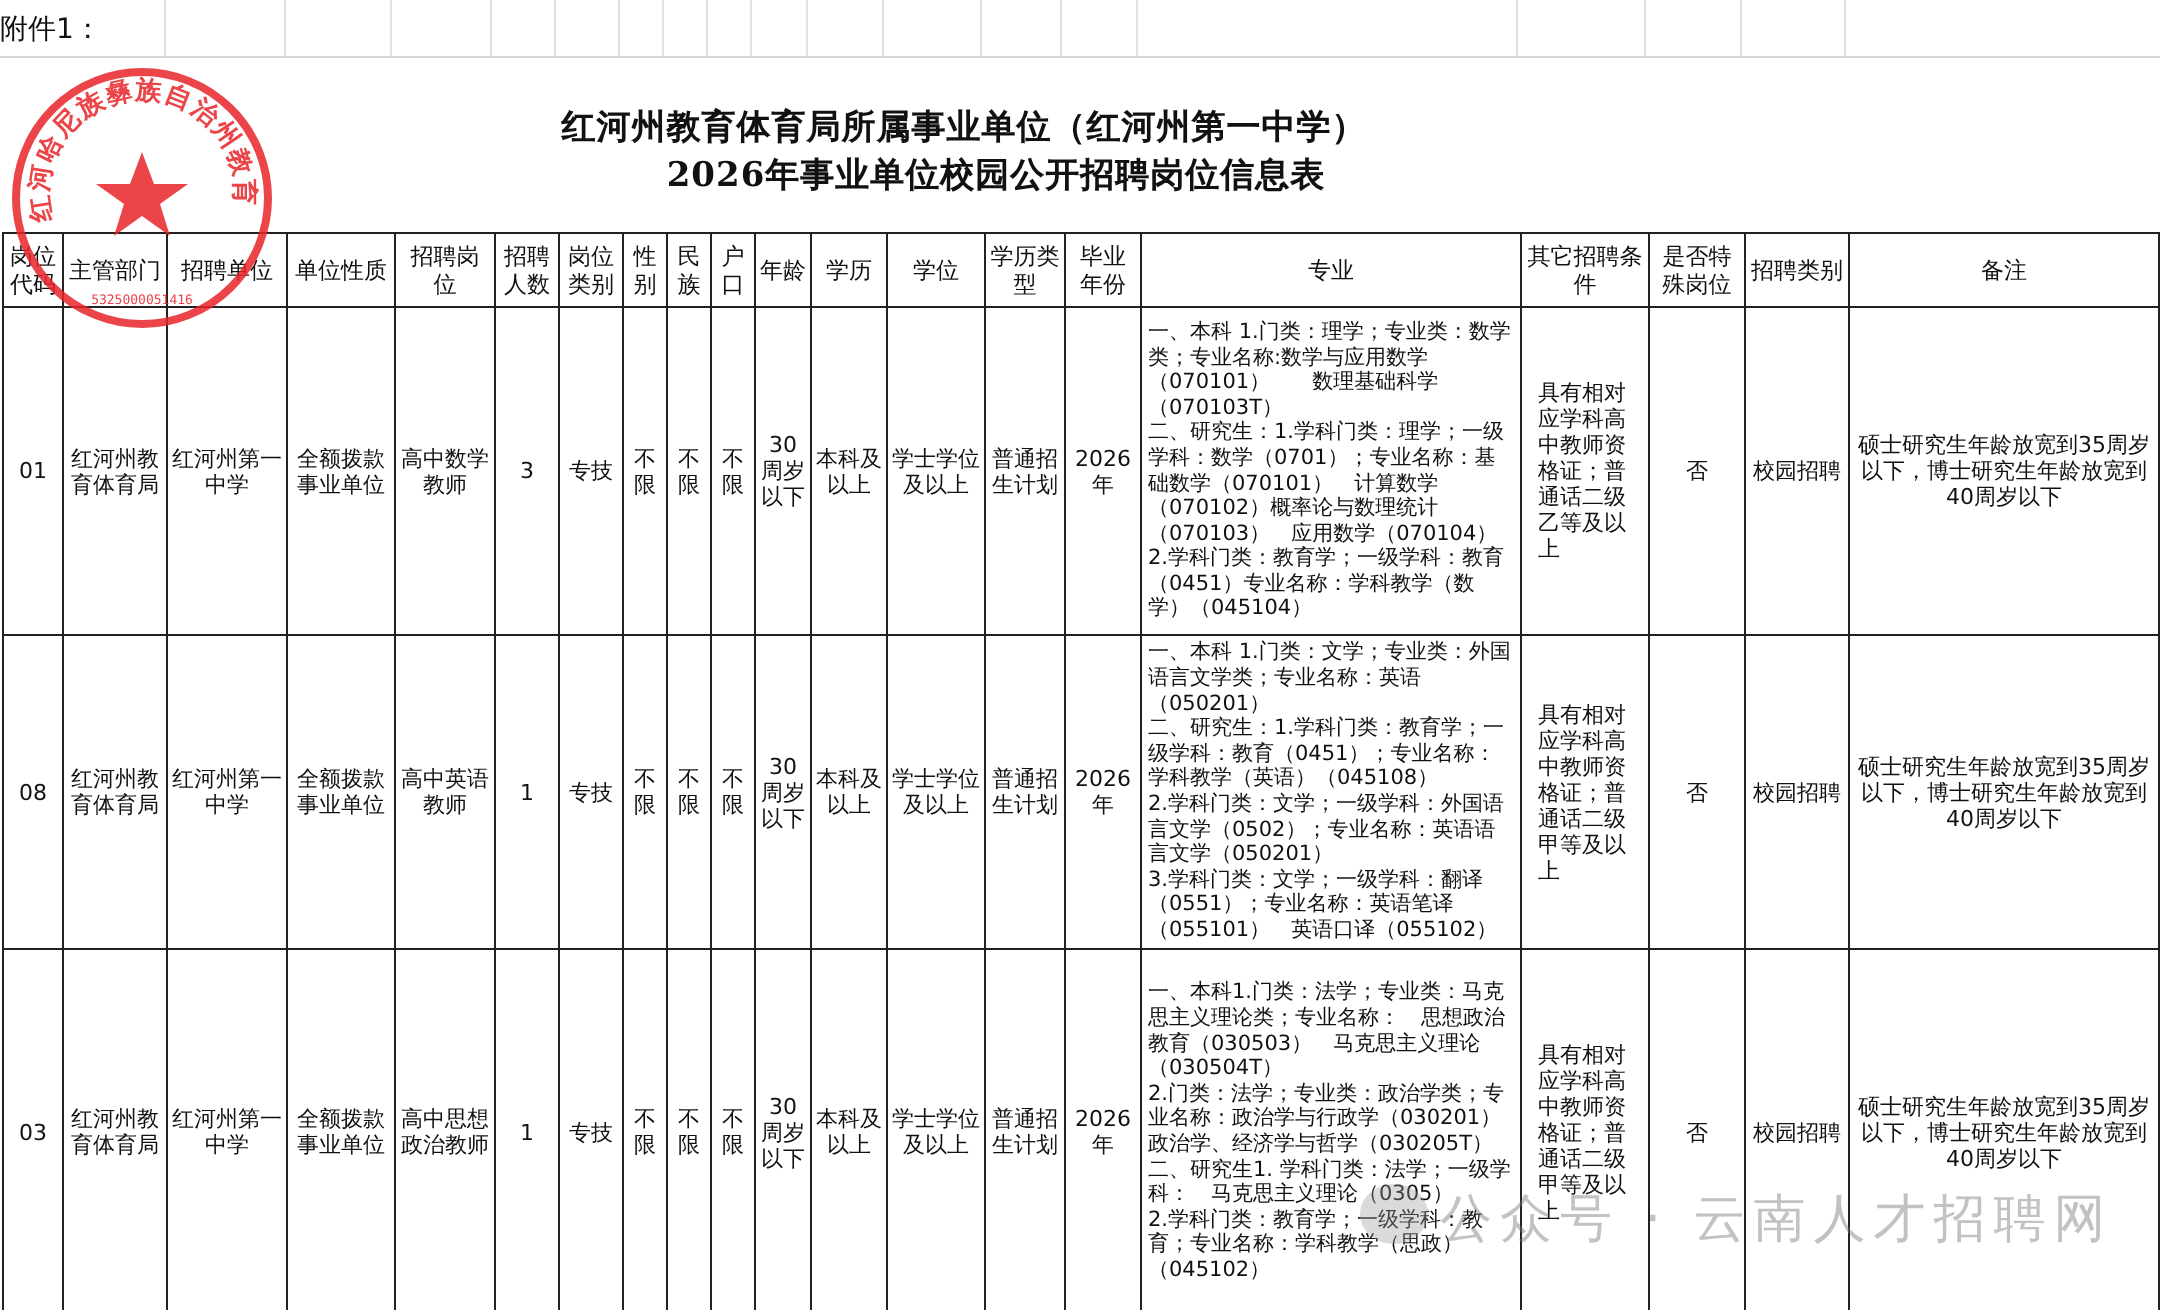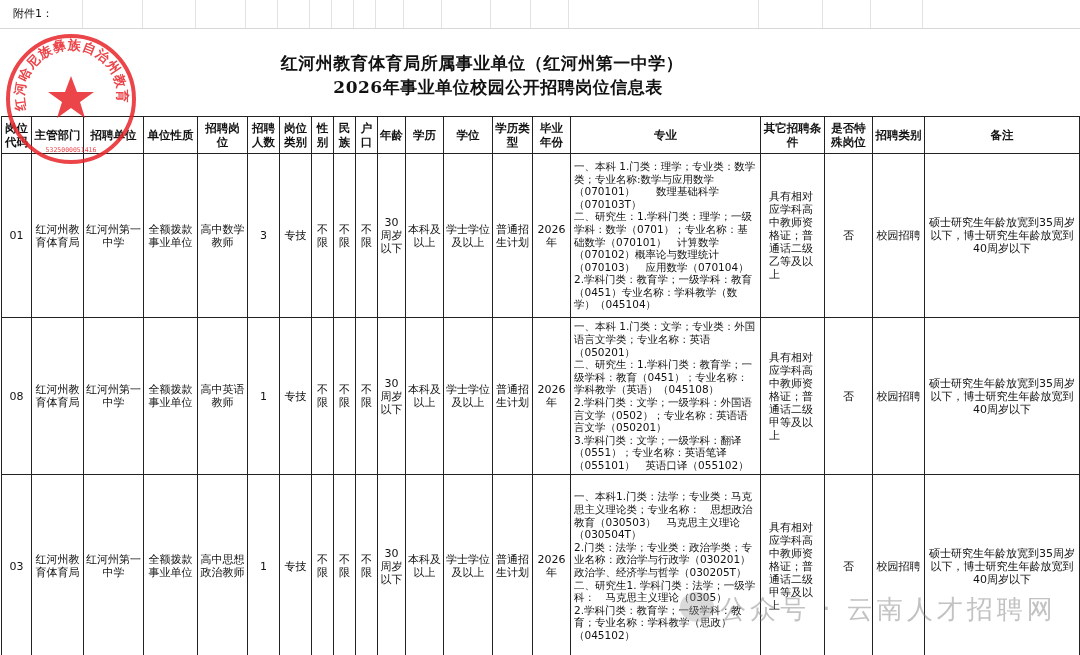--- a/index.html
+++ b/index.html
@@ -2,29 +2,29 @@
 <html><head>
 <meta charset="utf-8">
 <style>
   html, body { margin:0; padding:0; background:#ffffff; }
   body { width:1080px; height:655px; position:relative; overflow:hidden;
          font-family:"DejaVu Sans", "Liberation Sans", sans-serif; color:#111; }
   .sheet-bg { position:absolute; inset:0; background:#fff; }
   
   .grid-top { position:absolute; left:0; top:0; width:1080px; height:28px; border-bottom:1px solid #d8d8d8; }
   .grid-top .gl { position:absolute; top:0; height:28px; border-left:1px solid #e2e2e2; }
-  .attachment { position:absolute; left:13px; top:6px; font-size:11px; color:#111; }
+  .attachment { position:absolute; left:0; top:6px; font-size:14px; color:#111; }
   .title { position:absolute; left:0; width:964px; text-align:center; font-family:"DejaVu Serif","Liberation Serif",serif;
            font-weight:bold; font-size:17px; letter-spacing:0.5px; color:#111; }
   .title.l1 { top:52px; }
   .title.l2 { top:76px;padding-left:16px; }
   table.main { position:absolute; left:1px; top:116px; border-collapse:collapse; table-layout:fixed; width:1078px; }
   table.main th, table.main td { border:1px solid #222; padding:0 2px; text-align:center; vertical-align:middle;
            font-size:11px; line-height:13px; overflow:hidden; }
-  table.main th { font-weight:bold; height:36px; font-size:11.5px; line-height:14px; }
+  table.main th { font-weight:normal; height:36px; font-size:11.5px; line-height:14px; }
   table.main tr.r1 td { height:163px; }
   table.main tr.r2 td { height:156px; }
   table.main tr.r3 td { height:182px; }
   td.major { text-align:left !important; padding:0 3px !important; font-size:10.5px !important; line-height:12.6px !important; white-space:pre-line;margin-left:34px; }
   td.remark { font-size:11px; line-height:14px; padding:0 3px !important; }
   td.cond { font-size:11px; line-height:13px; padding:0 8px !important; text-align:left !important; }
   
   .stamp { position:absolute; left:4px; top:32px; width:134px; height:134px; pointer-events:none; opacity:0.85; }
   
   .watermark { position:absolute; left:720px; top:592px; font-size:26px; color:rgba(120,120,120,0.45); letter-spacing:4px; white-space:nowrap; }

